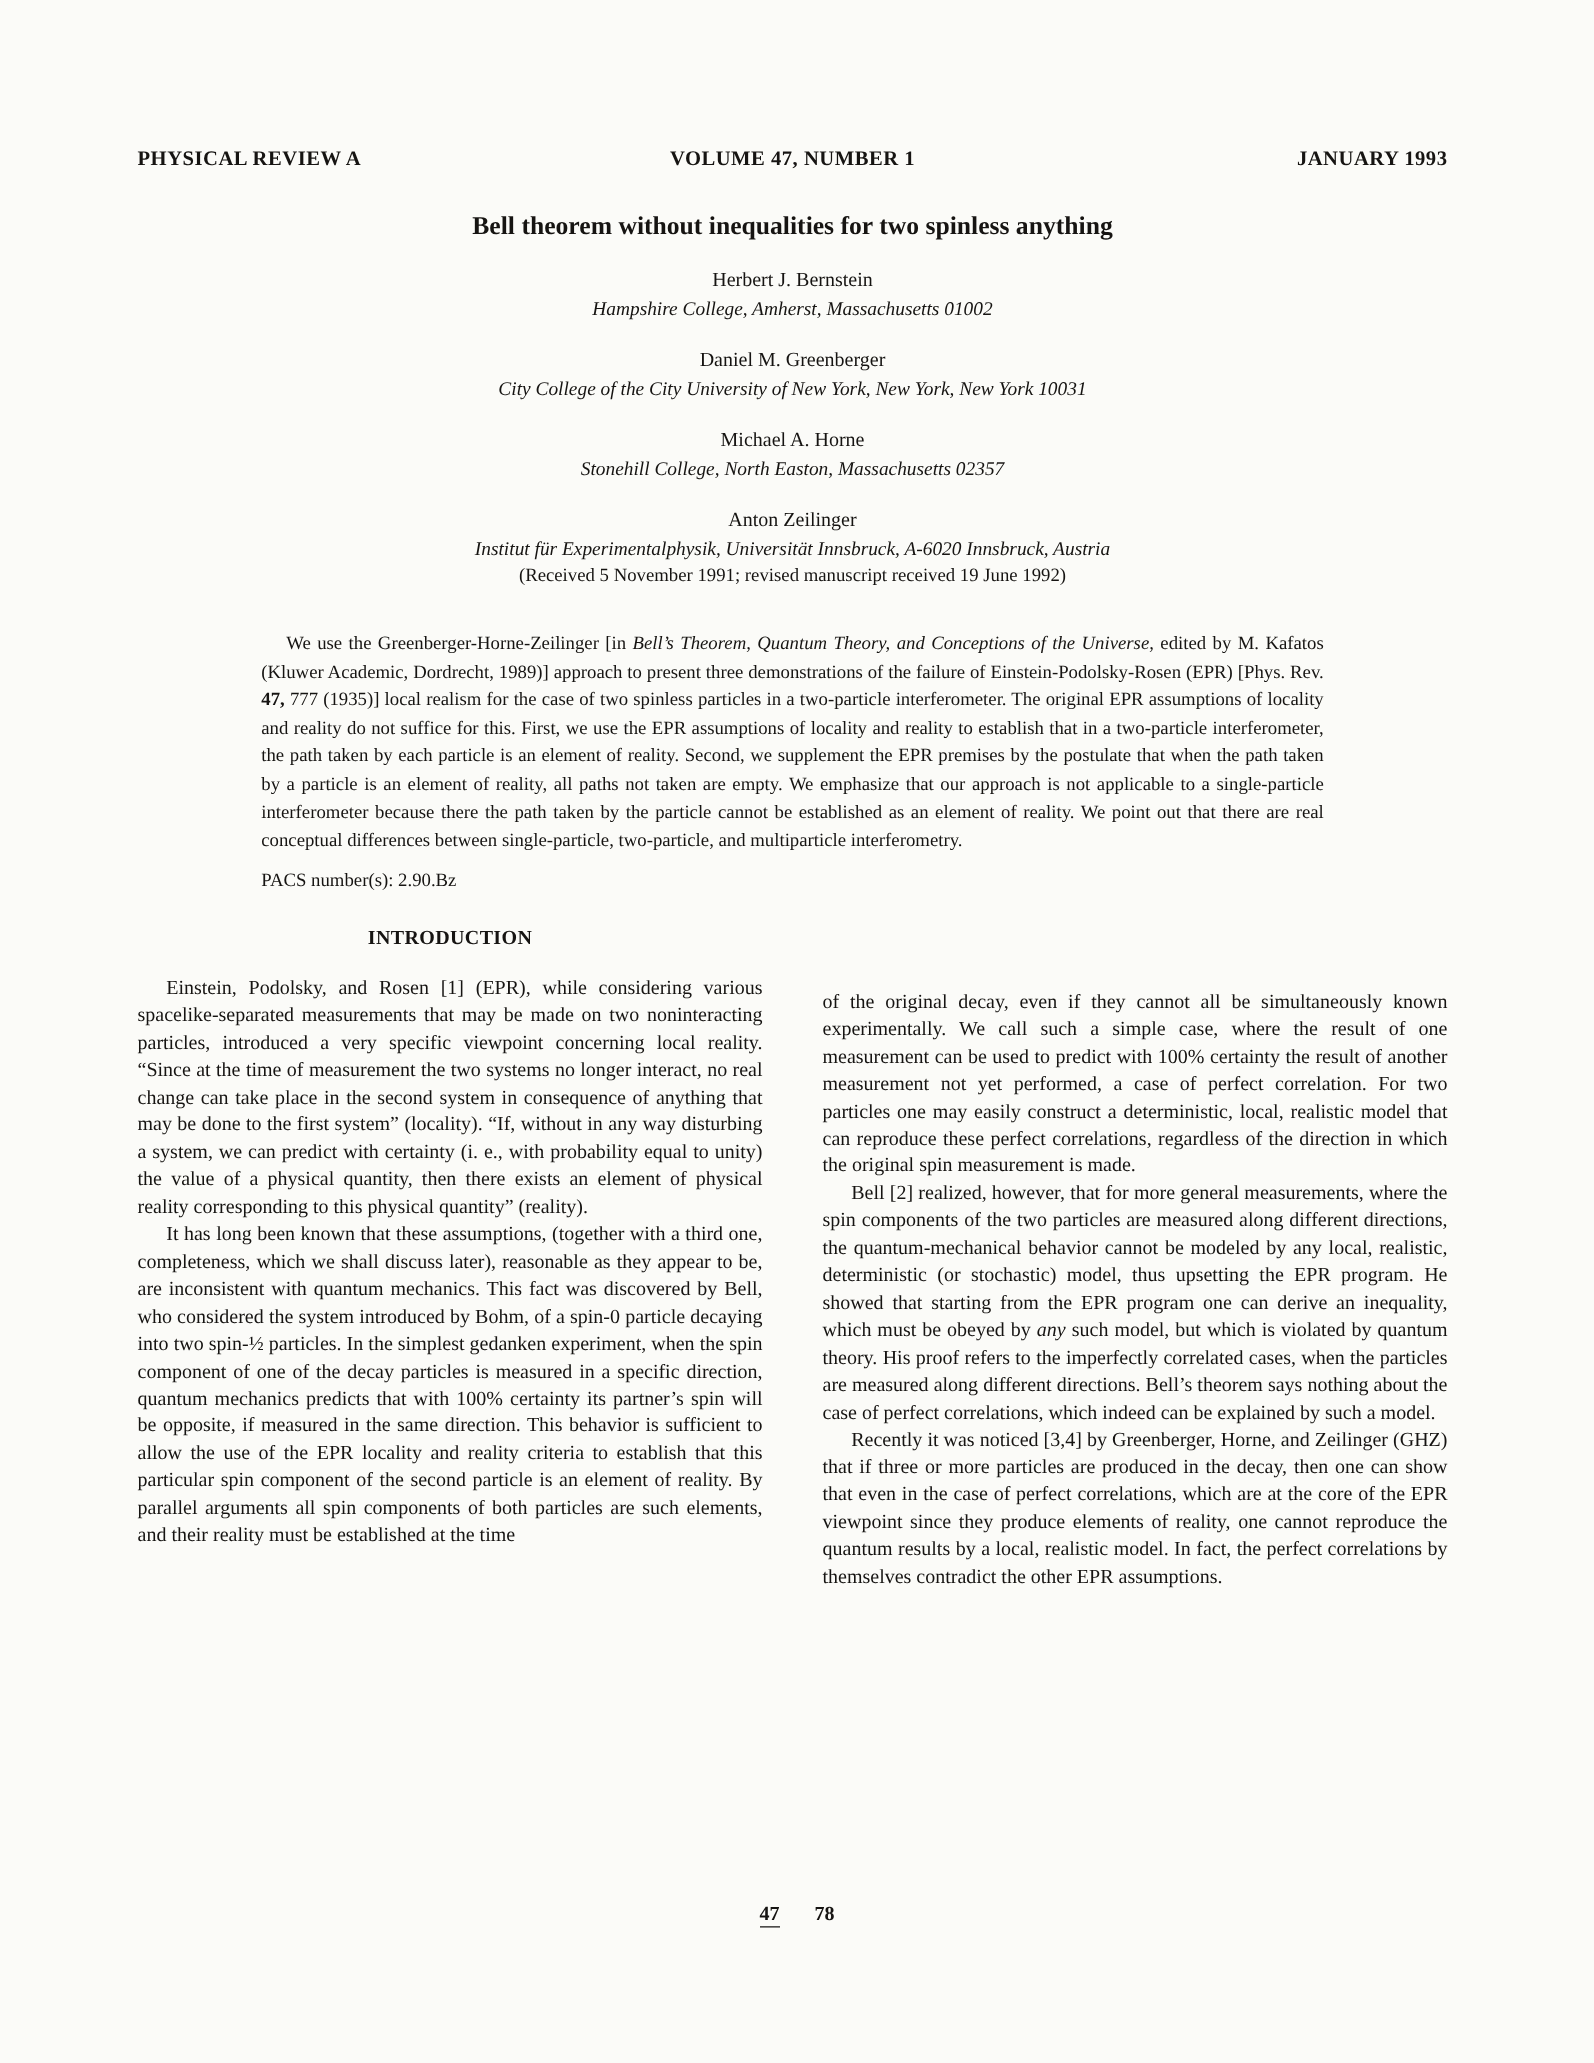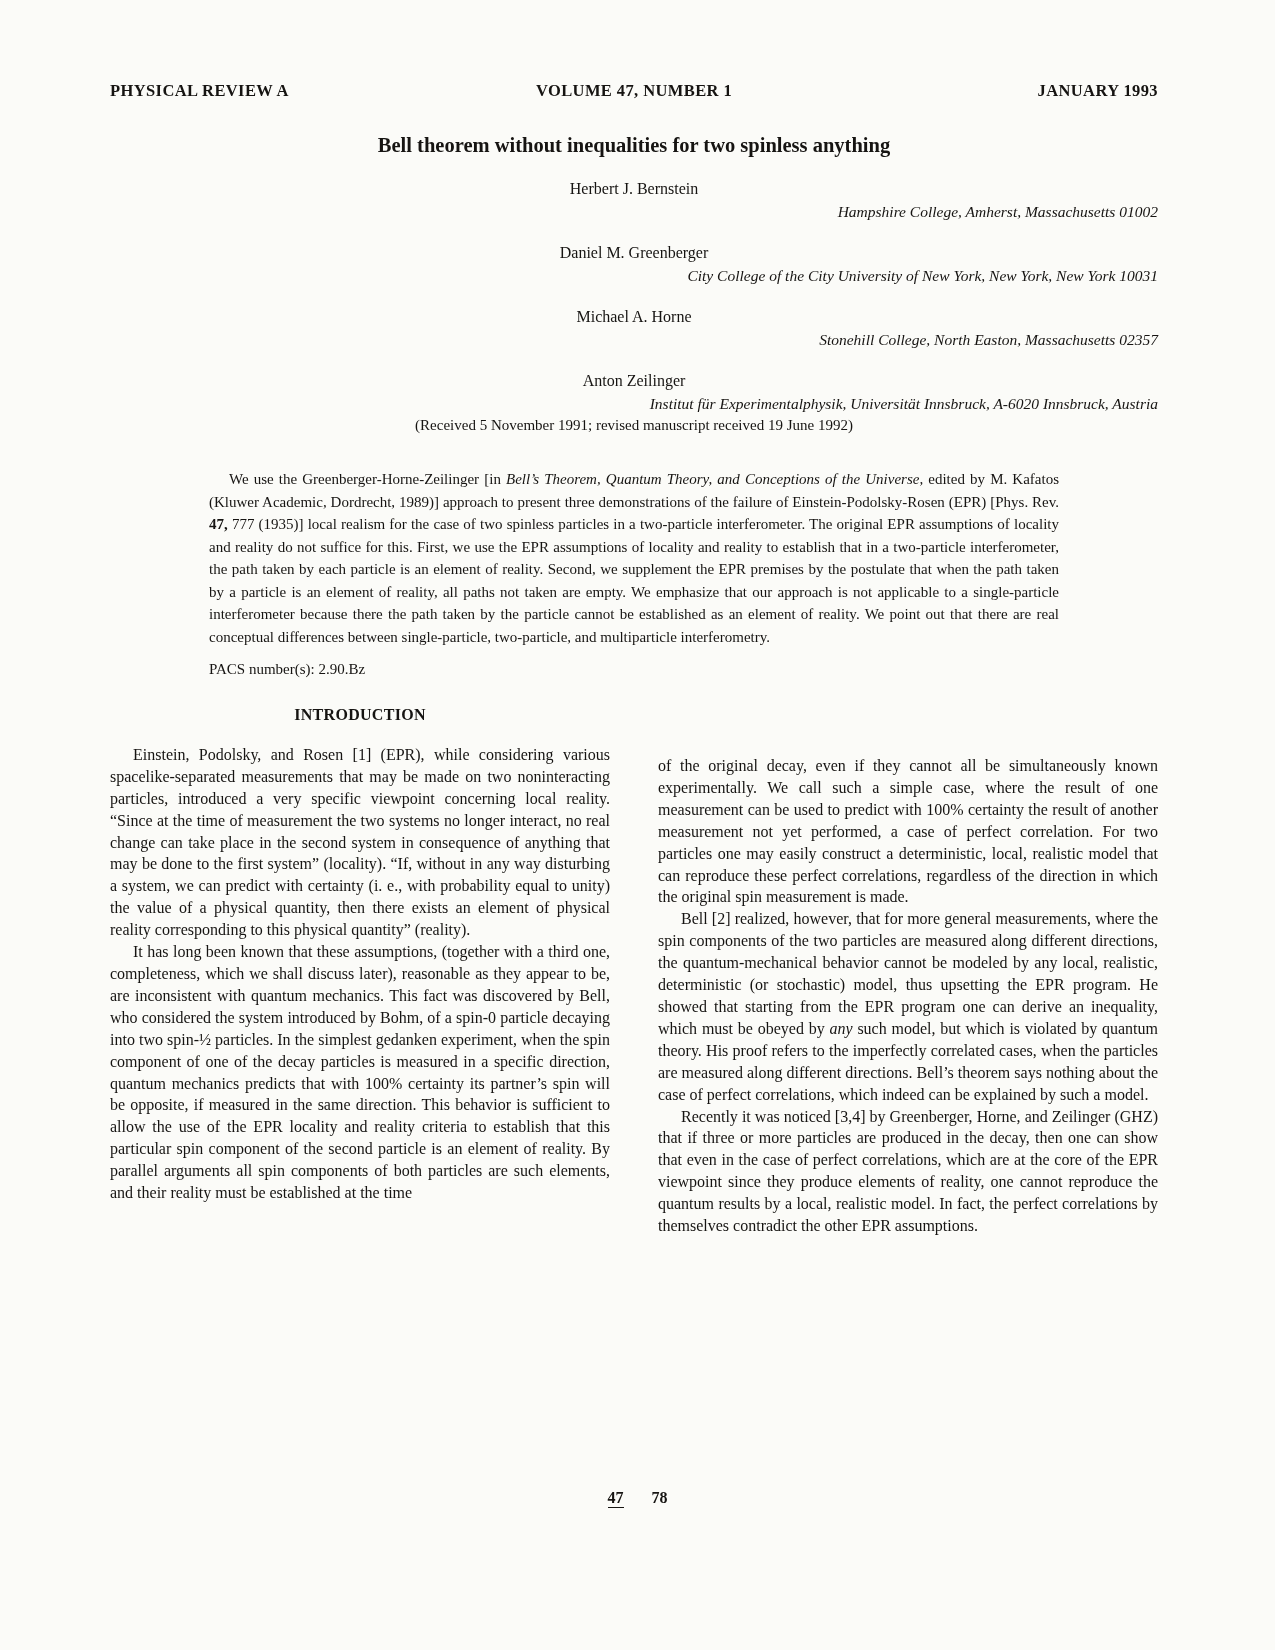--- a/index.html
+++ b/index.html
@@ -6,42 +6,42 @@
   html, body { width: 1275px; }
   body {
     background: var(--paper, #fbfbf8);
     color: var(--ink, #161412);
     font-family: "Liberation Serif", "DejaVu Serif", serif;
   }
   .page {
     position: relative;
     width: 1275px;
     height: 1650px;
-    padding: 81px 117px 0 110px;
+    padding: 117px 117px 0 110px;
     overflow: hidden;
   }
   .header {
     display: grid;
     grid-template-columns: 1fr auto 1fr;
     font-size: 16.5px;
     font-weight: bold;
     letter-spacing: 0.4px;
   }
   .header .hc { text-align: left; }
   .header .hr { text-align: right; }
   .title {
     margin-top: 33px;
     text-align: center;
     font-size: 20.5px;
     font-weight: bold;
   }
   .authors { margin-top: 22px; text-align: center; }
   .author-block { margin-top: 23px; }
   .author-name { font-size: 16px; }
-  .author-affil { font-style: italic; font-size: 15.5px; margin-top: 5px; text-align: right; }
+  .author-affil { font-style: italic; font-size: 15.5px; margin-top: 5px; }
   .received { margin-top: 4px; text-align: center; font-size: 15px; }
   .abstract {
     width: 850px;
     margin: 34px auto 0;
     font-size: 15px;
     line-height: 22.5px;
     text-align: justify;
   }
   .abstract .para.indent { text-indent: 20px; }
   .pacs {
@@ -65,21 +65,21 @@
     text-align: center;
     font-weight: bold;
     font-size: 16px;
     letter-spacing: 0.3px;
     margin-bottom: 18px;
   }
   .para { margin: 0; }
   .para.indent { text-indent: 23px; }
   .footer {
     position: absolute;
-    top: 1489px;
+    top: 1523px;
     left: 0;
     width: 1275px;
     text-align: center;
     font-size: 16px;
     font-weight: bold;
   }
   .footer .vol {
     border-bottom: 1.5px solid var(--ink, #161412);
     padding-bottom: 1px;
     margin-right: 28px;

